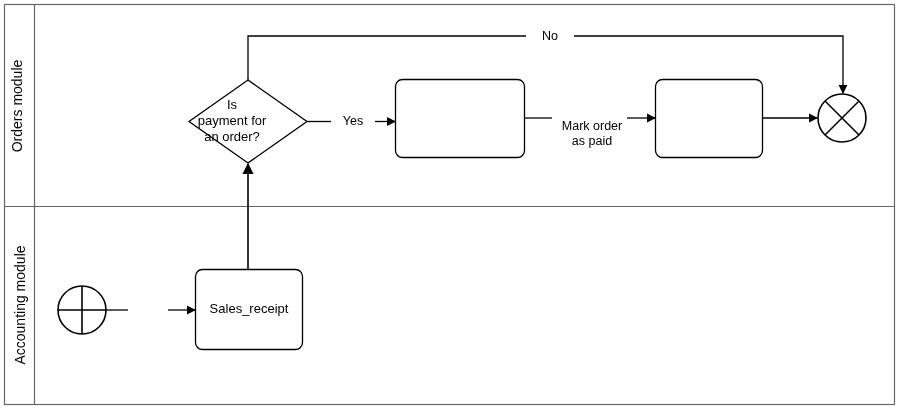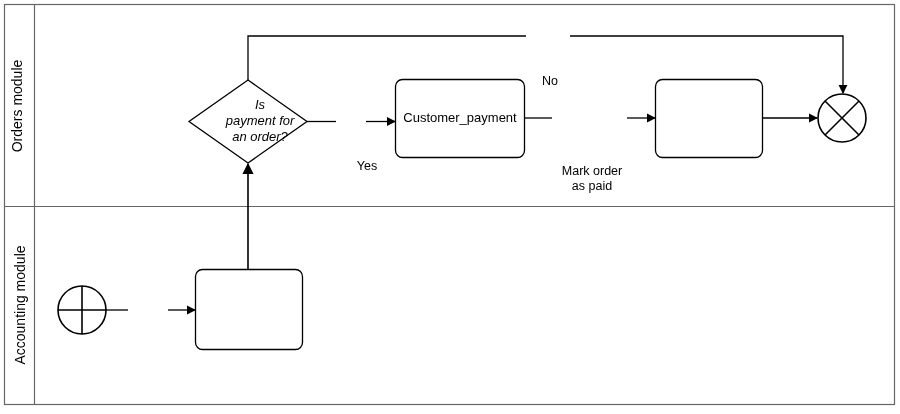--- a/index.html
+++ b/index.html
@@ -39,21 +39,20 @@
   }
   .edge-label {
     position: absolute;
     font-size: 12.5px;
     line-height: 15px;
     text-align: center;
     color: #000000;
     background: #ffffff;
     white-space: pre-line;
     padding: 0 2px;
-    margin-top: 45px;
   }
   .lane-label {
     position: absolute;
     font-size: 14px;
     line-height: 16px;
     color: #000000;
     transform-origin: center center;
     text-align: center;
     white-space: nowrap;
   }
@@ -105,29 +104,29 @@
 
     <line x1="762" y1="118" x2="817" y2="118" stroke="#000000" stroke-width="1.3" marker-end="url(#arrow)"></line>
 
     <path d="M 248 80 L 248 36 L 526 36 M 570 36 L 843 36 L 843 93" fill="none" stroke="#000000" stroke-width="1.3" marker-end="url(#arrow)"></path>
   </svg>
 
   <div class="lane-label" style="left:-53px; top:98px; width:140px; transform:rotate(-90deg);">Orders module</div>
 
   <div class="lane-label" style="left:-60px; top:297px; width:160px; transform:rotate(-90deg);">Accounting module</div>
 
-  <div class="node-label" style="left:200px; top:97px; width:120px;font-style:italic;">Is
+  <div class="node-label" style="left:172px; top:97px; width:120px;">Is
 payment for
 an order?</div>
 
-  <div class="node-label" style="left:396px; top:110px; width:128px;">Customer_payment</div>
 
 
+  <div class="node-label" style="left:196px; top:301px; width:106px;">Sales_receipt</div>
 
 
-  <div class="edge-label" style="left:345px; top:114px; width:40px;">Yes</div>
+  <div class="edge-label" style="left:331px; top:114px; width:40px;">Yes</div>
 
   <div class="edge-label" style="left:549px; top:119px; width:82px;">Mark order
 as paid</div>
 
   <div class="edge-label" style="left:526px; top:29px; width:44px;">No</div>
 
 </div>
 
 </body></html>

